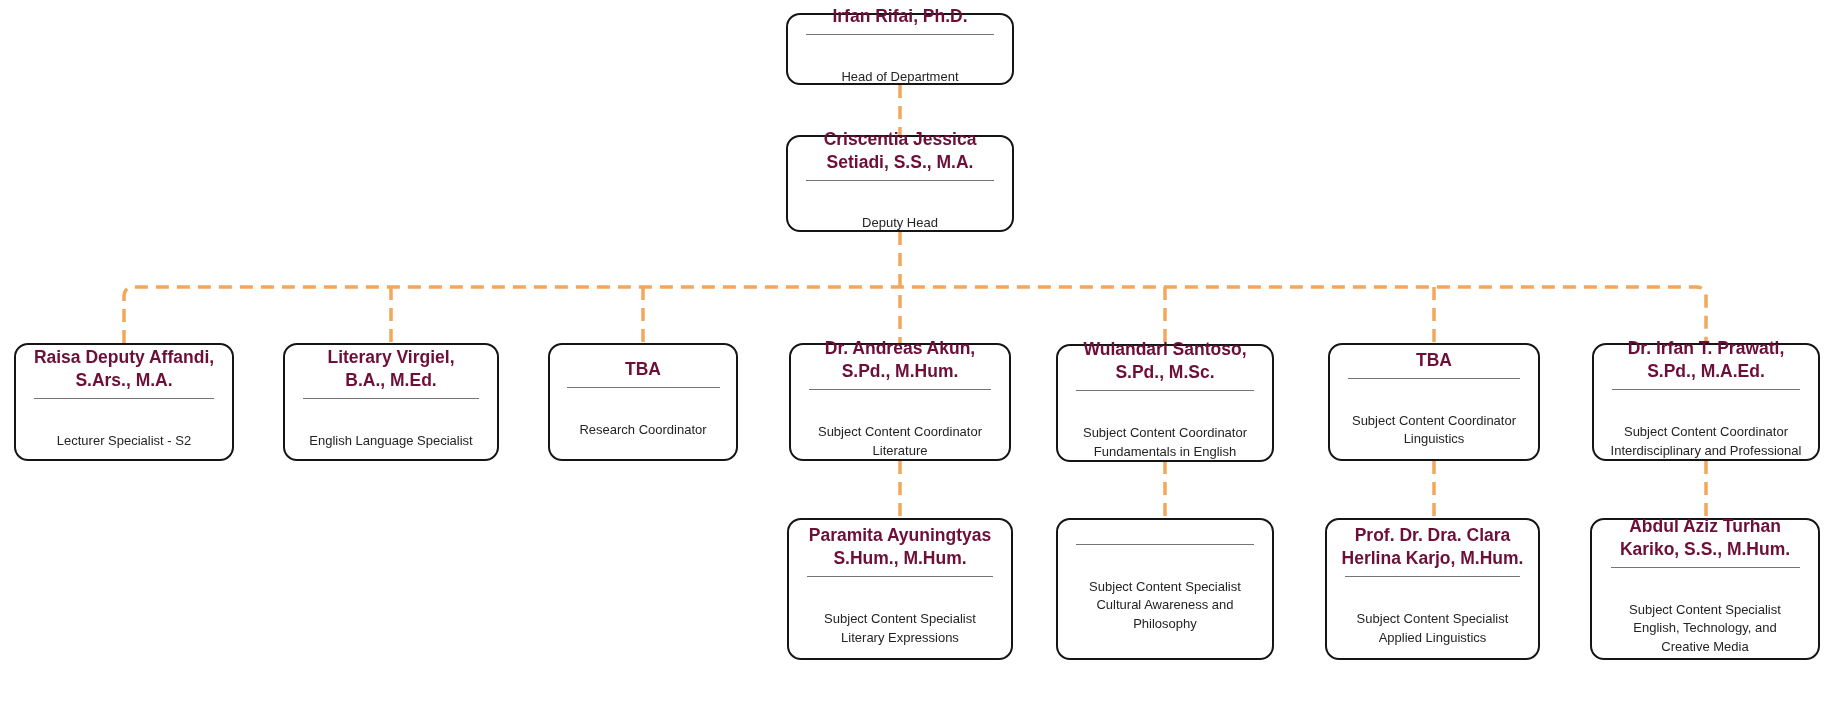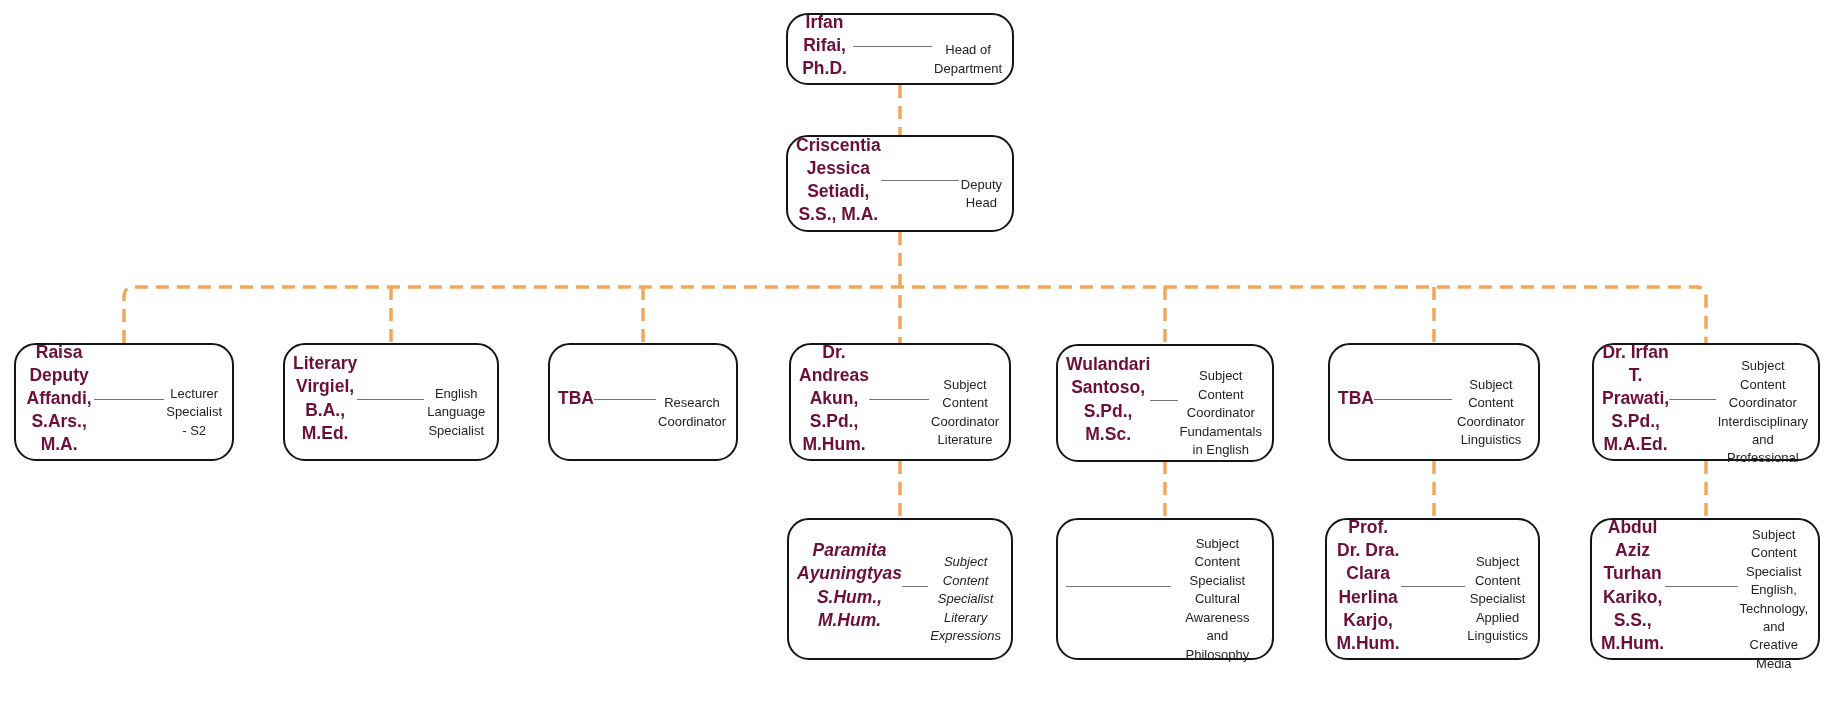--- a/index.html
+++ b/index.html
@@ -9,22 +9,22 @@
     background:#ffffff;
     font-family:"Liberation Sans", sans-serif;
     overflow:hidden;
   }
   svg.connectors{position:absolute;left:0;top:0;pointer-events:none;}
   .node{
     position:absolute;
     box-sizing:border-box;
     background:#ffffff;
     border:2.5px solid #151515;
-    border-radius:22px;
-    display:flex;flex-direction:row;
+    border-radius:14px;
+    display:flex;flex-direction:column;
     align-items:center;justify-content:center;
     text-align:center;
     padding:8px 8px 15px;
   }
   .name{
     font-weight:bold;
     font-size:17.5px;
     line-height:1.32;
     color:#6D0F38;
     white-space:pre-line;
@@ -121,21 +121,21 @@
   </div>
 
   <div class="node" style="left:1592px;top:343px;width:228px;height:118px;">
     <div class="name">Dr. Irfan T. Prawati,
 S.Pd., M.A.Ed.</div>
     <div class="divider"></div>
     <div class="role">Subject Content Coordinator
 Interdisciplinary and Professional</div>
   </div>
 
-  <div class="node" style="left:787px;top:518px;width:226px;height:142px;font-style:italic;">
+  <div class="node" style="left:787px;top:518px;width:226px;height:142px;">
     <div class="name">Paramita Ayuningtyas
 S.Hum., M.Hum.</div>
     <div class="divider"></div>
     <div class="role">Subject Content Specialist
 Literary Expressions</div>
   </div>
 
   <div class="node" style="left:1056px;top:518px;width:218px;height:142px;">
     <div class="divider"></div>
     <div class="role">Subject Content Specialist

